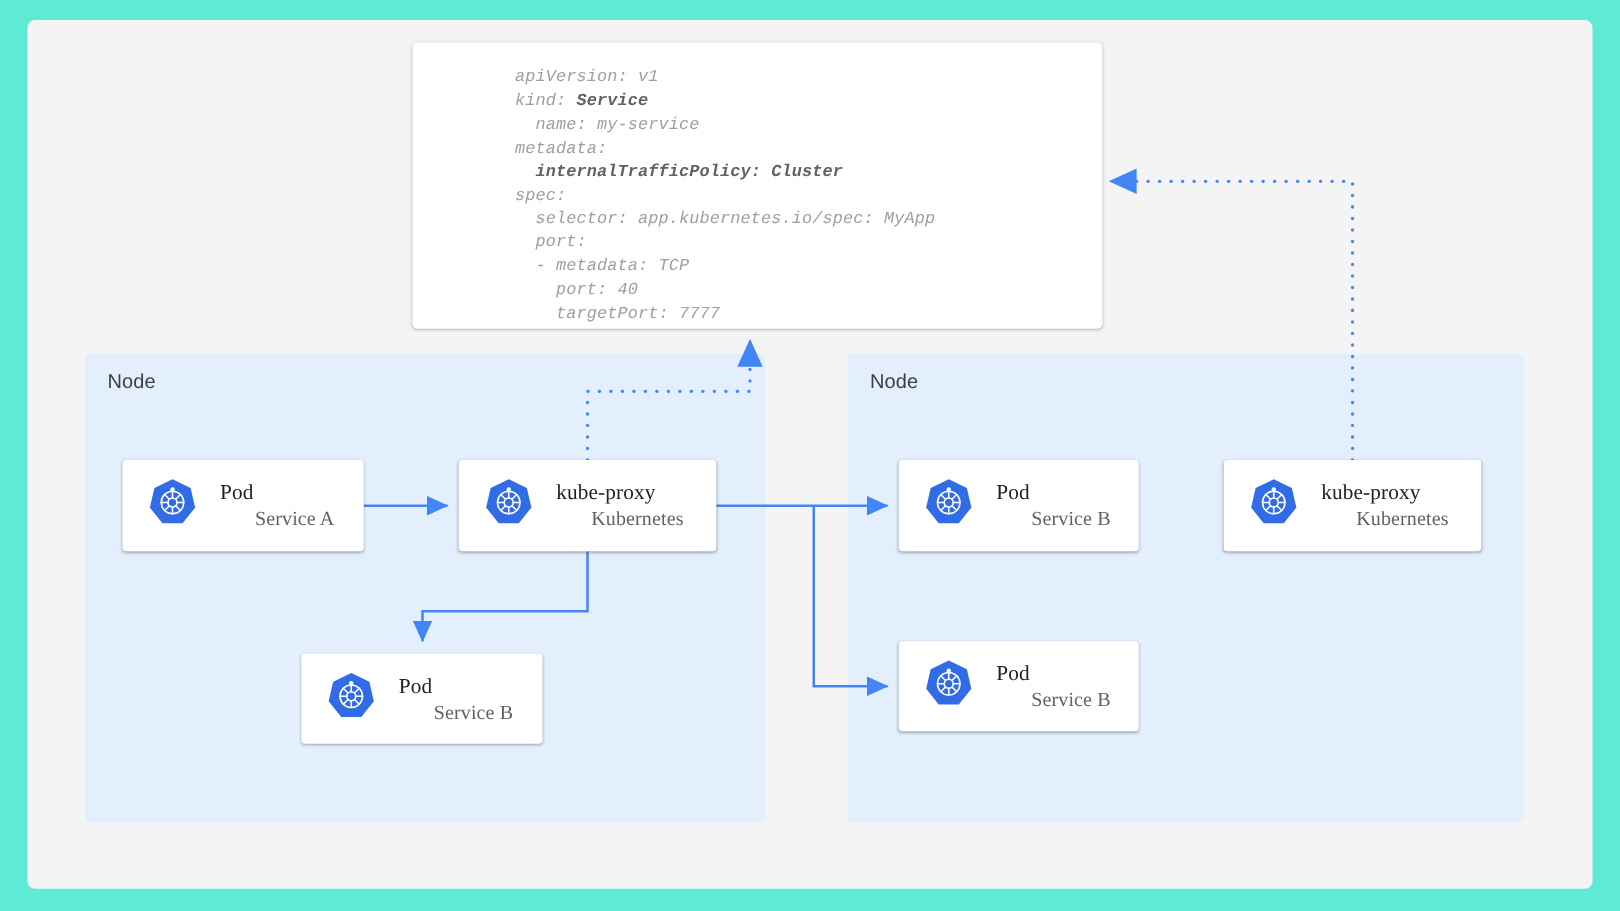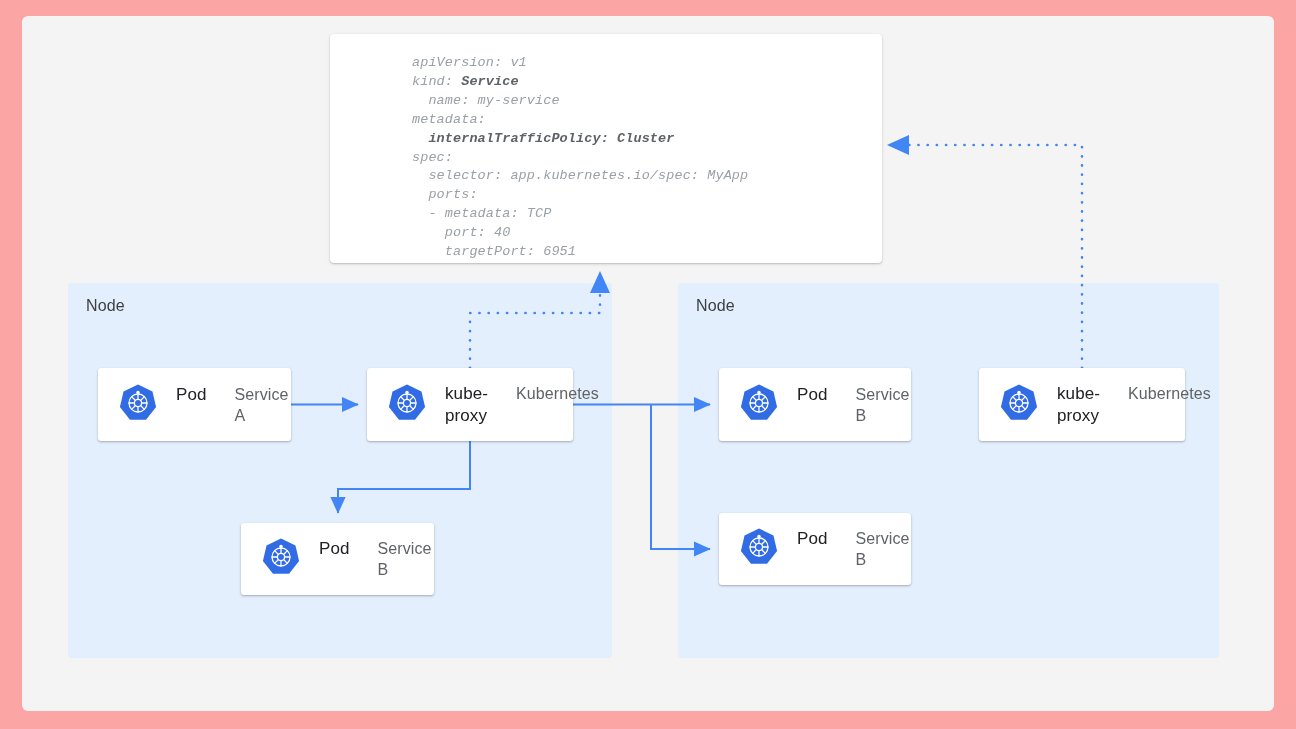--- a/index.html
+++ b/index.html
@@ -1,35 +1,35 @@
 <!DOCTYPE html>
 <html><head>
 <meta charset="utf-8">
 <style>
   html,body{margin:0;padding:0;background:#ffffff;}
   body{width:1296px;height:729px;font-family:"Liberation Sans",sans-serif;overflow:hidden;}
-  #stage{position:relative;width:1296px;height:729px;background:#fca5a5;}
+  #stage{position:relative;width:1296px;height:729px;background:#5eead4;}
 
   .gray-panel{position:absolute;left:22px;top:16px;width:1252px;height:695px;background:#f4f4f4;border-radius:6px;}
 
   .yaml-card{position:absolute;left:330px;top:34px;width:552px;height:229px;background:#ffffff;border-radius:4px;
              box-shadow:0 1px 3px rgba(60,64,67,.22),0 1px 1px rgba(60,64,67,.12);overflow:hidden;}
   .yaml-inner{position:absolute;left:82px;top:20px;}
   .yaml-line{font-family:"Liberation Mono","DejaVu Sans Mono",monospace;font-style:italic;font-size:13.5px;
              line-height:18.9px;color:#9aa0a6;white-space:pre;letter-spacing:.1px;}
   .yaml-line.bold{font-weight:bold;color:#5f6368;}
   .yaml-line .b{font-weight:bold;color:#5f6368;}
 
   .node-panel{position:absolute;background:#e3effc;border-radius:3px;}
   .node-label{position:absolute;font-size:16px;color:#3c4043;letter-spacing:.1px;text-align:center;}
 
   .card{position:absolute;background:#ffffff;border-radius:3px;display:flex;align-items:center;
         box-shadow:0 1px 2px rgba(60,64,67,.28),0 1px 3px rgba(60,64,67,.13);}
   .card .k8s{margin-left:20px;flex:0 0 auto;}
-  .card .txt{margin-left:18px;display:flex;flex-direction:row;justify-content:flex-start;}
+  .card .txt{margin-left:18px;display:flex;flex-direction:column;justify-content:flex-start;font-family:Liberation Serif, serif;}
   .card .t1{font-size:17px;color:#202124;line-height:22px;letter-spacing:.1px;}
   .card .t2{font-size:16px;color:#5f6368;line-height:21px;letter-spacing:.1px;margin-left:28px;}
 
   .edges{position:absolute;left:0;top:0;width:1296px;height:729px;pointer-events:none;}
 </style>
 </head>
 <body>
 
 <div id="stage">
 
@@ -37,24 +37,24 @@
 
   <div class="yaml-card">
     <div class="yaml-inner">
       <div class="yaml-line">apiVersion: v1</div>
       <div class="yaml-line"><span>kind: </span><span class="b">Service</span></div>
       <div class="yaml-line">  name: my-service</div>
       <div class="yaml-line">metadata:</div>
       <div class="yaml-line bold">  internalTrafficPolicy: Cluster</div>
       <div class="yaml-line">spec:</div>
       <div class="yaml-line">  selector: app.kubernetes.io/spec: MyApp</div>
-      <div class="yaml-line">  ports:</div>
+      <div class="yaml-line">  port:</div>
       <div class="yaml-line">  - metadata: TCP</div>
       <div class="yaml-line">    port: 40</div>
-      <div class="yaml-line">    targetPort: 6951</div>
+      <div class="yaml-line">    targetPort: 7777</div>
     </div>
   </div>
 
   <div class="node-panel" style="left:68px;top:283px;width:544px;height:375px;"></div>
   <div class="node-label" style="left:86px;top:297px;">Node</div>
 
   <div class="node-panel" style="left:678px;top:283px;width:541px;height:375px;"></div>
   <div class="node-label" style="left:696px;top:297px;">Node</div>
 
   <svg class="edges" viewBox="0 0 1296 729">

